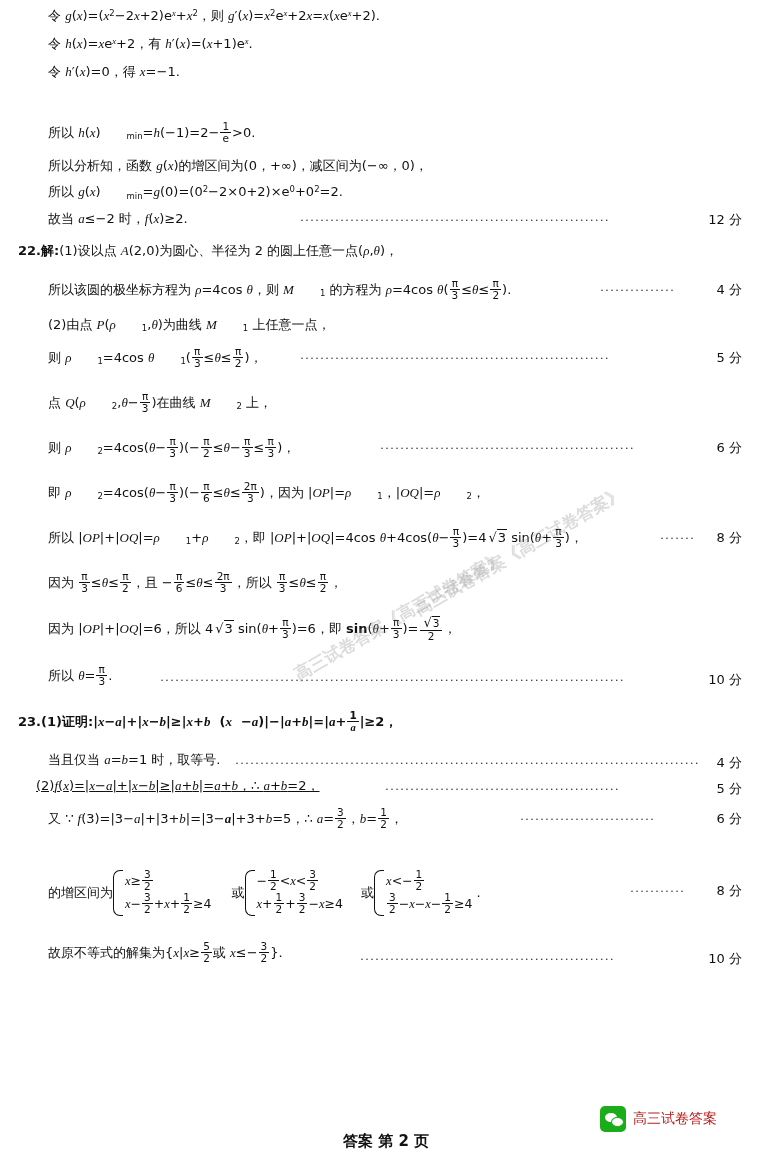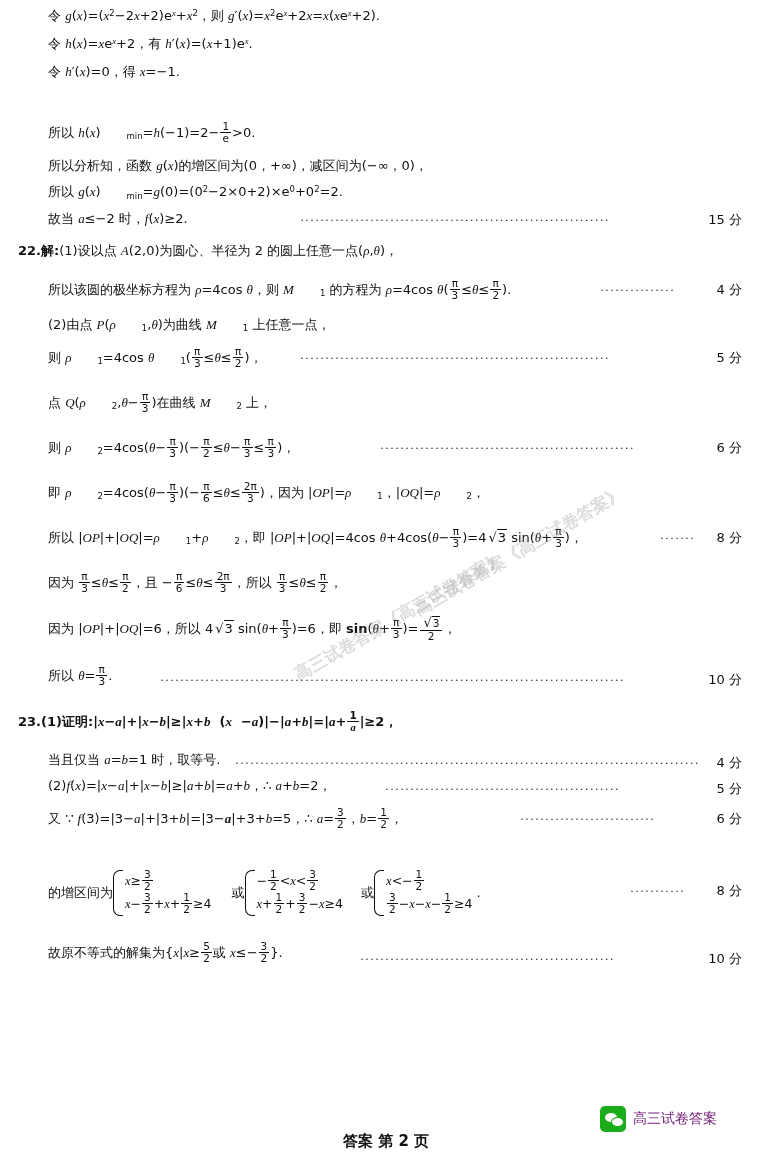--- a/index.html
+++ b/index.html
@@ -100,21 +100,21 @@
   .wechat .logo:before{
     content:"";position:absolute;left:5px;top:7px;width:12px;height:9px;
     background:#fff;border-radius:50%;
   }
   .wechat .logo:after{
     content:"";position:absolute;left:11px;top:11px;width:11px;height:8px;
     background:#fff;border-radius:50%;border:1.2px solid #1aad19;
   }
   .wechat .txt{
     font-family:"DejaVu Sans","Liberation Sans",sans-serif;
-    font-size:14px;color:#701a75;
+    font-size:14px;color:#b91c1c;
   }
 </style>
 </head>
 <body>
 
 <div class="page">
 
   <div class="line cn" style="left:48px;top:8px;">
     令 <span class="math">g</span>(<span class="math">x</span>)=(<span class="math">x</span><sup>2</sup>−2<span class="math">x</span>+2)e<sup><span class="math">x</span></sup>+<span class="math">x</span><sup>2</sup>，则 <span class="math">g</span>′(<span class="math">x</span>)=<span class="math">x</span><sup>2</sup>e<sup><span class="math">x</span></sup>+2<span class="math">x</span>=<span class="math">x</span>(<span class="math">x</span>e<sup><span class="math">x</span></sup>+2).
   </div>
@@ -137,21 +137,21 @@
   </div>
 
   <div class="line cn" style="left:48px;top:184px;">
     所以 <span class="math">g</span>(<span class="math">x</span>)<sub>min</sub>=<span class="math">g</span>(0)=(0<sup>2</sup>−2×0+2)×e<sup>0</sup>+0<sup>2</sup>=2.
   </div>
 
   <div class="line cn" style="left:48px;top:211px;">
     故当 <span class="math">a</span>≤−2 时，<span class="math">f</span>(<span class="math">x</span>)≥2.
   </div>
   <div class="dots" style="left:300px;top:213px;width:400px;">······························································</div>
-  <div class="score" style="top:211px;">15 分</div>
+  <div class="score" style="top:211px;">12 分</div>
 
   <div class="line cn" style="left:18px;top:243px;font-weight:bold;">
     22.解:<span style="font-weight:normal;">(1)设以点 <span class="math">A</span>(2,0)为圆心、半径为 2 的圆上任意一点(<span class="math">ρ</span>,<span class="math">θ</span>)，</span>
   </div>
 
   <div class="line cn" style="left:48px;top:279px;">
     所以该圆的极坐标方程为 <span class="math">ρ</span>=4cos <span class="math">θ</span>，则 <span class="math">M</span><sub>1</sub> 的方程为 <span class="math">ρ</span>=4cos <span class="math">θ</span>(<span class="frac"><span class="num">π</span><span class="den">3</span></span>≤<span class="math">θ</span>≤<span class="frac"><span class="num">π</span><span class="den">2</span></span>).
   </div>
   <div class="dots" style="left:600px;top:283px;width:105px;">···············</div>
   <div class="score" style="top:281px;">4 分</div>
@@ -203,21 +203,21 @@
   <div class="line cn" style="left:18px;top:711px;font-weight:bold;">
     <strong>23.</strong>(1)证明:|<span class="math">x</span>−<span class="math">a</span>|+|<span class="math">x</span>−<span class="math">b</span>|≥|<span class="math">x</span>+<span class="math">b</span>&nbsp;&nbsp;(<span class="math">x</span>&nbsp;&nbsp;−<span class="math">a</span>)|−|<span class="math">a</span>+<strong><span class="math">b</span></strong>|=|<span class="math">a</span>+<span class="frac"><span class="num">1</span><span class="den"><span class="math">a</span></span></span>|≥2，
   </div>
 
   <div class="line cn" style="left:48px;top:752px;">
     当且仅当 <span class="math">a</span>=<span class="math">b</span>=1 时，取等号.
   </div>
   <div class="dots" style="left:235px;top:756px;width:470px;">·····························································································</div>
   <div class="score" style="top:754px;">4 分</div>
 
-  <div class="line cn" style="left:48px;top:778px;">
+  <div class="line cn" style="left:36px;top:778px;text-decoration:underline;">
     (2)<span class="math">f</span>(<span class="math">x</span>)=|<span class="math">x</span>−<span class="math">a</span>|+|<span class="math">x</span>−<span class="math">b</span>|≥|<span class="math">a</span>+<span class="math">b</span>|=<span class="math">a</span>+<span class="math">b</span>，∴ <span class="math">a</span>+<span class="math">b</span>=2，
   </div>
   <div class="dots" style="left:385px;top:782px;width:320px;">···············································</div>
   <div class="score" style="top:780px;">5 分</div>
 
   <div class="line cn" style="left:48px;top:808px;">
     又 ∵ <span class="math">f</span>(3)=|3−<span class="math">a</span>|+|3+<span class="math">b</span>|=|3−<strong><span class="math">a</span></strong>|+3+<span class="math">b</span>=5，∴ <span class="math">a</span>=<span class="frac"><span class="num">3</span><span class="den">2</span></span>，<span class="math">b</span>=<span class="frac"><span class="num">1</span><span class="den">2</span></span>，
   </div>
   <div class="dots" style="left:520px;top:812px;width:185px;">···························</div>
   <div class="score" style="top:810px;">6 分</div>

